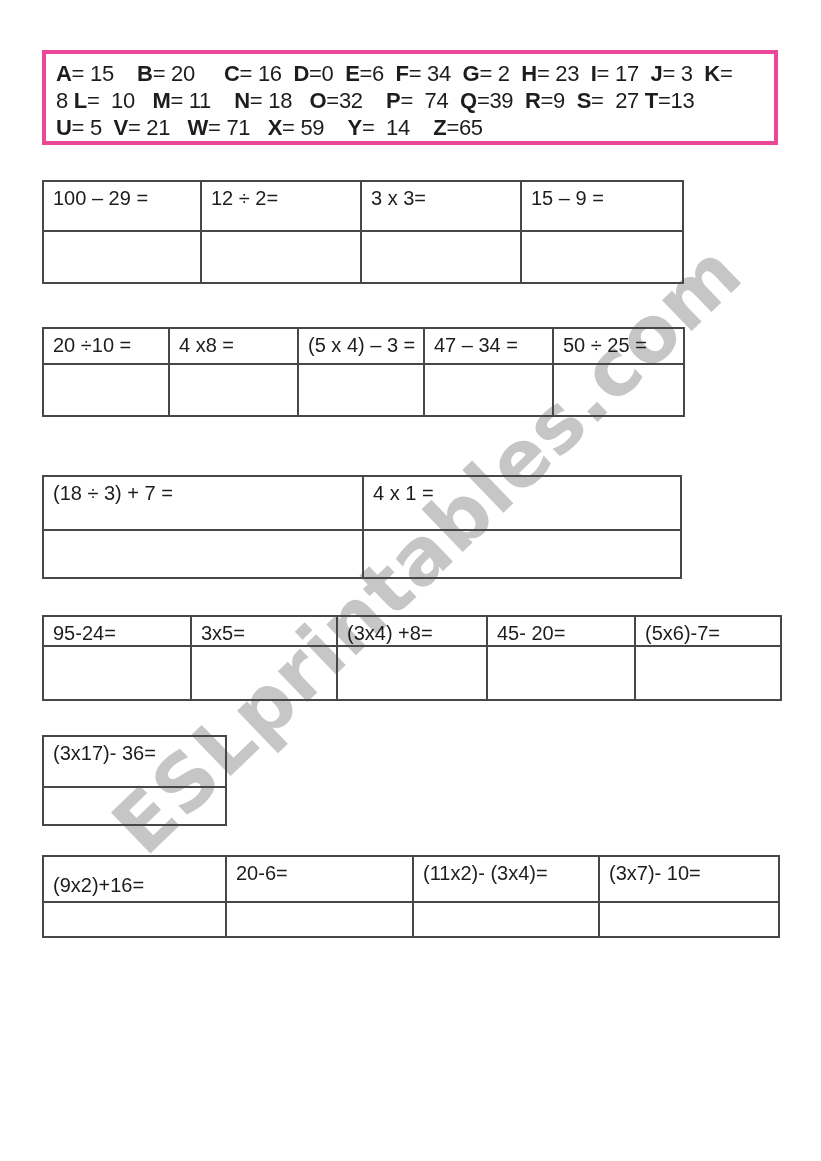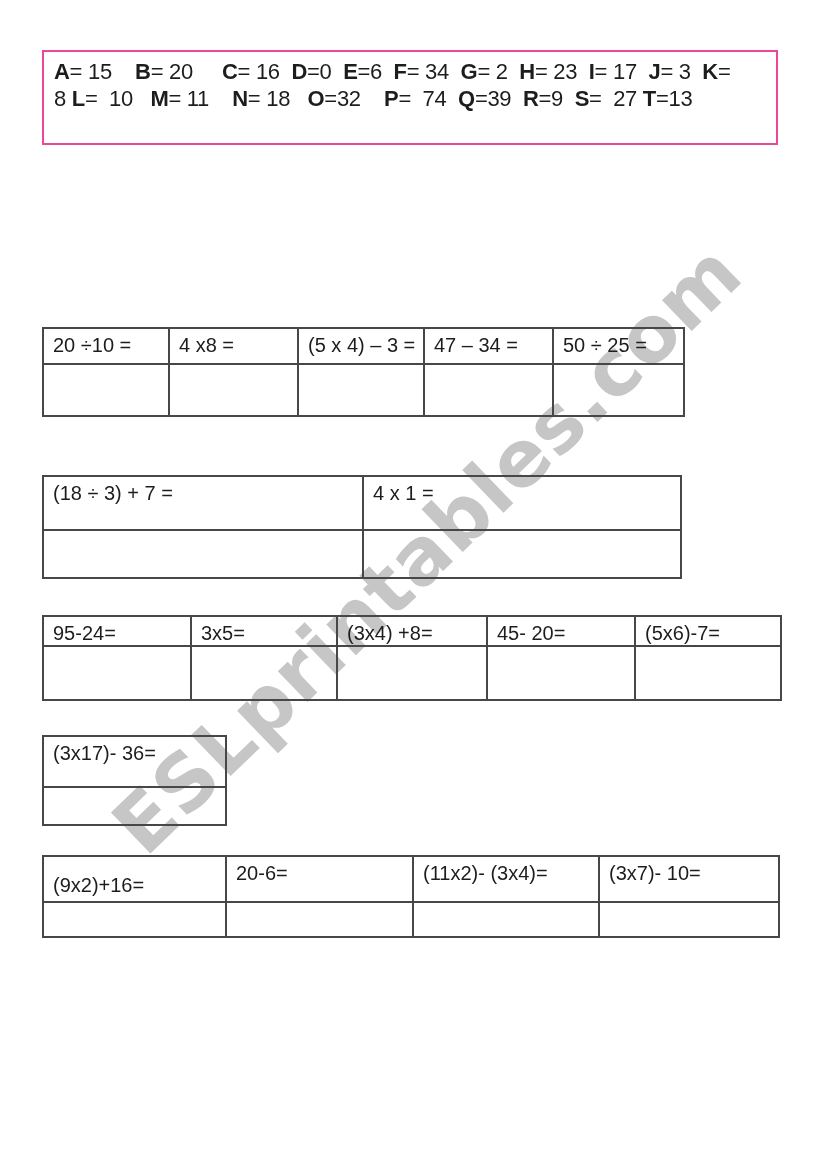--- a/index.html
+++ b/index.html
@@ -14,21 +14,21 @@
     position:absolute;left:427px;top:549px;
     transform:translate(-50%,-50%) rotate(-44deg);
     font-family:"DejaVu Sans",sans-serif;font-weight:bold;
     font-size:78px;letter-spacing:1px;color:#c6c6c6;
     white-space:nowrap;z-index:1;user-select:none;
   }
 
   
   .keybox{
     position:absolute;left:42px;top:50px;width:736px;height:95px;
-    box-sizing:border-box;border:2px solid #ec4899;background:#ffffff;
+    box-sizing:border-box;border:4px solid #ec4899;background:#ffffff;
     padding:6px 10px 0 10px;z-index:2;overflow:hidden;
   }
   .key-line{white-space:pre;font-size:22px;line-height:27px;letter-spacing:-0.3px;}
   .key-line .bold{font-weight:bold;}
 
   
   table.ptable{
     position:absolute;border-collapse:collapse;table-layout:fixed;
     z-index:2;background:transparent;left:42px;
   }
@@ -48,22 +48,45 @@
 </head>
 <body>
 
 <div class="sheet">
 
   <div class="watermark" style="color: rgb(198, 198, 198);">ESLprintables.com</div>
 
   <div class="keybox">
     <div class="key-line"><span class="bold">A</span><span>= 15    </span><span class="bold">B</span><span>= 20     </span><span class="bold">C</span><span>= 16  </span><span class="bold">D</span><span>=0  </span><span class="bold">E</span><span>=6  </span><span class="bold">F</span><span>= 34  </span><span class="bold">G</span><span>= 2  </span><span class="bold">H</span><span>= 23  </span><span class="bold">I</span><span>= 17  </span><span class="bold">J</span><span>= 3  </span><span class="bold">K</span><span>=</span></div>
     <div class="key-line"><span>8 </span><span class="bold">L</span><span>=  10   </span><span class="bold">M</span><span>= 11    </span><span class="bold">N</span><span>= 18   </span><span class="bold">O</span><span>=32    </span><span class="bold">P</span><span>=  74  </span><span class="bold">Q</span><span>=39  </span><span class="bold">R</span><span>=9  </span><span class="bold">S</span><span>=  27 </span><span class="bold">T</span><span>=13</span></div>
+    <div class="key-line"><span class="bold">U</span><span>= 5  </span><span class="bold">V</span><span>= 21   </span><span class="bold">W</span><span>= 71   </span><span class="bold">X</span><span>= 59    </span><span class="bold">Y</span><span>=  14    </span><span class="bold">Z</span><span>=65</span></div>
   </div>
 
+  <table class="ptable t1">
+    <colgroup>
+        <col style="width:158px">
+        <col style="width:160px">
+        <col style="width:160px">
+        <col style="width:162px">
+      </colgroup>
+    <tbody>
+        <tr class="q">
+      <td>100 – 29 =</td>
+      <td>12 ÷ 2=</td>
+      <td>3 x 3=</td>
+      <td>15 – 9 =</td>
+    </tr>
+    <tr class="a">
+      <td></td>
+      <td></td>
+      <td></td>
+      <td></td>
+    </tr>
+  </tbody>
+    </table>
 
   <table class="ptable t2">
     <colgroup>
         <col style="width:126px">
         <col style="width:129px">
         <col style="width:126px">
         <col style="width:129px">
         <col style="width:131px">
       </colgroup>
     <tbody>

